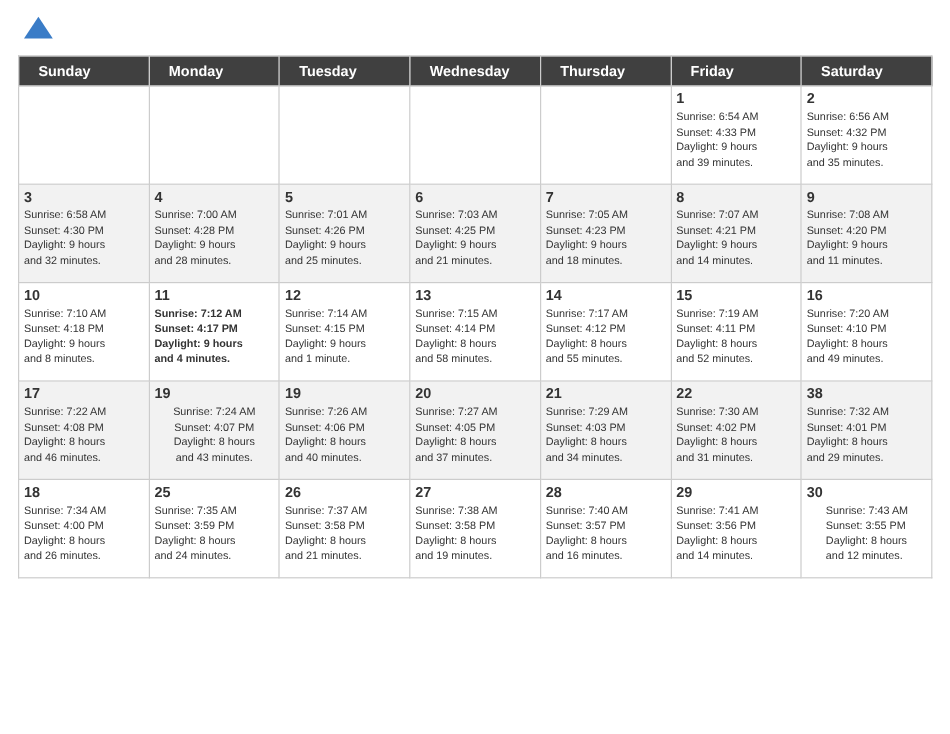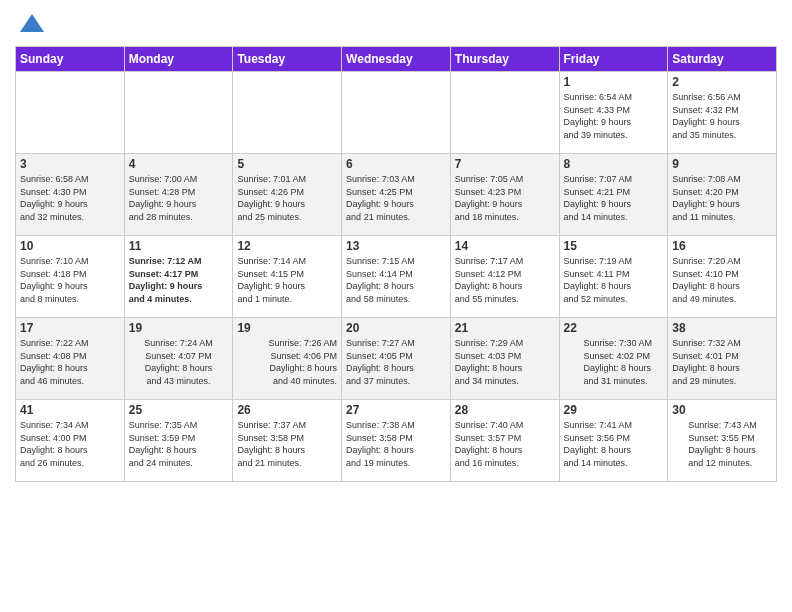--- a/index.html
+++ b/index.html
@@ -52,25 +52,25 @@
       font-size: 16px;
       color: #555;
       margin-top: 2px;
     }
     .calendar-table {
       width: 100%;
       border-collapse: collapse;
       table-layout: fixed;
     }
     .calendar-table th {
-      background-color: #6d28d9;
+      background-color: #404040;
       color: #fff;
       font-size: 12px;
       font-weight: bold;
-      padding: 5px 4px;
+      padding: 5px 16px;
       text-align: left;
       border: 1px solid #ccc;
     }
     .calendar-table td {
       vertical-align: top;
       border: 1px solid #ccc;
       padding: 3px 4px;
       font-size: 9.5px;
       color: #333;
       height: 82px;
@@ -261,57 +261,57 @@
           </td>
           <td>
             <span class="day-number">19</span>
             <div class="day-info" style="white-space: pre-line; text-align: center;">Sunrise: 7:24 AM
 Sunset: 4:07 PM
 Daylight: 8 hours
 and 43 minutes.</div>
           </td>
           <td>
             <span class="day-number">19</span>
-            <div class="day-info" style="white-space: pre-line; text-align: right;">Sunrise: 7:26 AM
+            <div class="day-info" style="white-space: pre-line;">Sunrise: 7:26 AM
 Sunset: 4:06 PM
 Daylight: 8 hours
 and 40 minutes.</div>
           </td>
           <td>
             <span class="day-number">20</span>
             <div class="day-info" style="white-space: pre-line;">Sunrise: 7:27 AM
 Sunset: 4:05 PM
 Daylight: 8 hours
 and 37 minutes.</div>
           </td>
           <td>
             <span class="day-number">21</span>
             <div class="day-info" style="white-space: pre-line;">Sunrise: 7:29 AM
 Sunset: 4:03 PM
 Daylight: 8 hours
 and 34 minutes.</div>
           </td>
           <td>
             <span class="day-number">22</span>
-            <div class="day-info" style="white-space: pre-line; margin-left: 20px;">Sunrise: 7:30 AM
+            <div class="day-info" style="white-space: pre-line;">Sunrise: 7:30 AM
 Sunset: 4:02 PM
 Daylight: 8 hours
 and 31 minutes.</div>
           </td>
           <td>
             <span class="day-number">38</span>
             <div class="day-info" style="white-space: pre-line;">Sunrise: 7:32 AM
 Sunset: 4:01 PM
 Daylight: 8 hours
 and 29 minutes.</div>
           </td>
         </tr>
         <tr>
           <td>
-            <span class="day-number">41</span>
+            <span class="day-number">18</span>
             <div class="day-info" style="white-space: pre-line;">Sunrise: 7:34 AM
 Sunset: 4:00 PM
 Daylight: 8 hours
 and 26 minutes.</div>
           </td>
           <td>
             <span class="day-number">25</span>
             <div class="day-info" style="white-space: pre-line;">Sunrise: 7:35 AM
 Sunset: 3:59 PM
 Daylight: 8 hours

